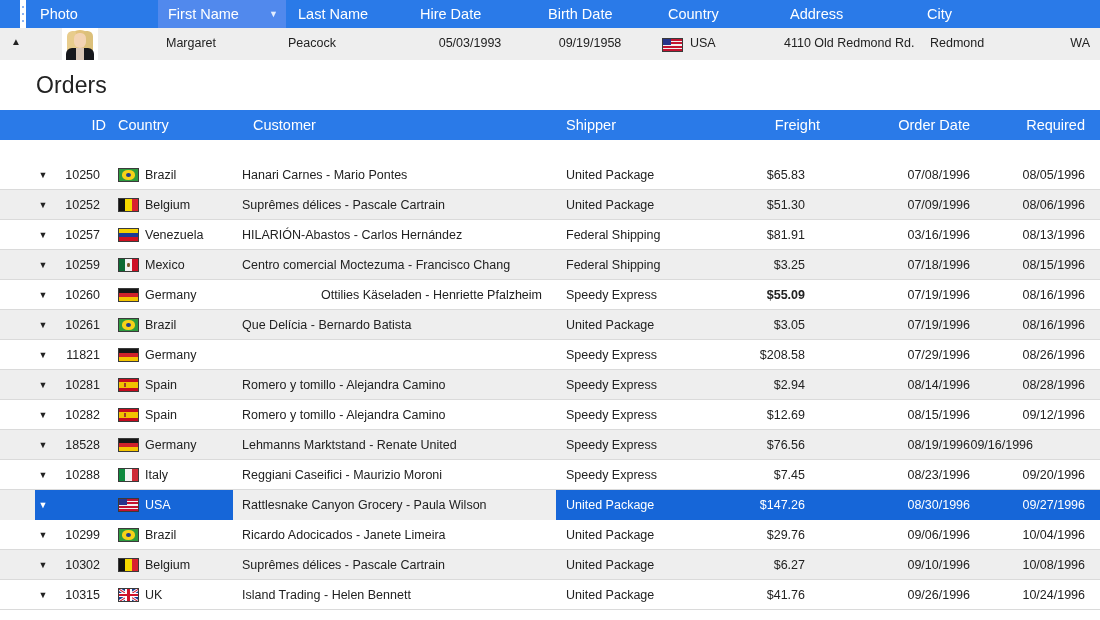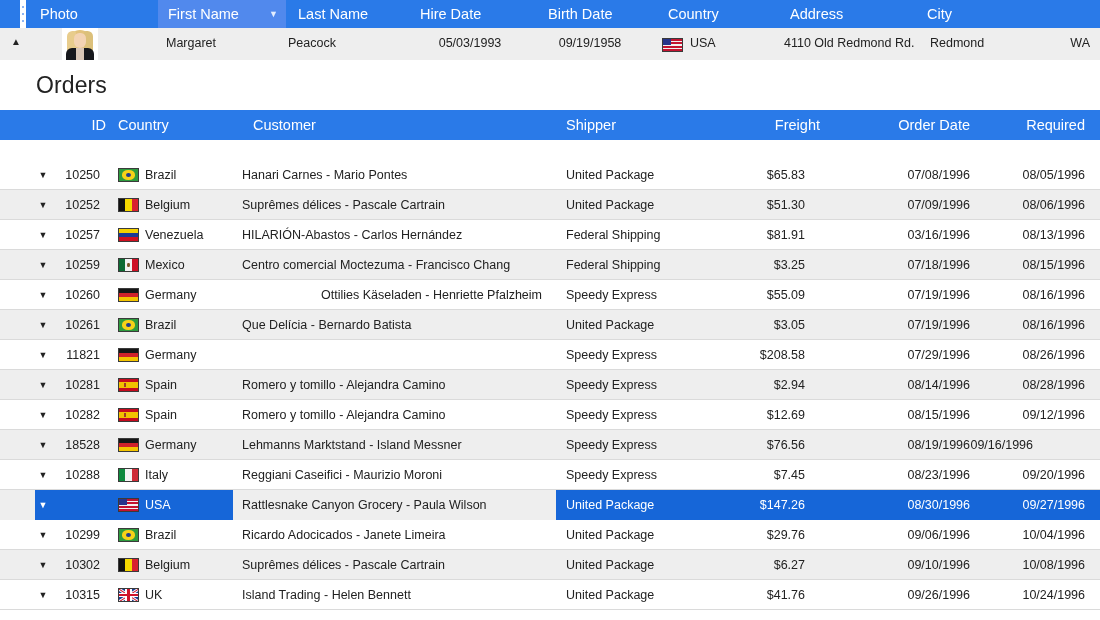--- a/index.html
+++ b/index.html
@@ -425,21 +425,21 @@
         <div class="flag">
           <span class="fl fl-germany" style="width:21px;height:14px;display:block;">
             <span></span>
             <span></span>
             <span></span>
           </span>
         </div>
         <div class="cell" style="left: 145px; width: 90px;">Germany</div>
         <div class="cell customer" style="left: 242px; width: 300px; text-align: right;">Ottilies Käseladen - Henriette Pfalzheim</div>
         <div class="cell" style="left: 566px; width: 150px;">Speedy Express</div>
-        <div class="cell right" style="left: 690px; width: 115px;">$55.09</div>
+        <div class="cell right" style="left: 690px; width: 115px; font-weight: bold;">$55.09</div>
         <div class="cell right" style="left: 820px; width: 150px;">07/19/1996</div>
         <div class="cell right" style="left: 960px; width: 125px;">08/16/1996</div>
       </div>
       <div class="row-sep" style="top: 309px;"></div>
       <div class="ord-row alt" style="top: 310px;">
         <div class="exp">▼</div>
         <div class="cell right" style="left: 50px; width: 50px;">10261</div>
         <div class="flag">
           <span class="fl fl-brazil" style="width:21px;height:14px;display:block;">
             <span class="d"></span>
@@ -513,21 +513,21 @@
         <div class="exp">▼</div>
         <div class="cell right" style="left: 50px; width: 50px;">18528</div>
         <div class="flag">
           <span class="fl fl-germany" style="width:21px;height:14px;display:block;">
             <span></span>
             <span></span>
             <span></span>
           </span>
         </div>
         <div class="cell" style="left: 145px; width: 90px;">Germany</div>
-        <div class="cell customer" style="left: 242px; width: 300px;">Lehmanns Marktstand - Island Messner</div>
+        <div class="cell customer" style="left: 242px; width: 300px;">Lehmanns Marktstand - Renate United</div>
         <div class="cell" style="left: 566px; width: 150px;">Speedy Express</div>
         <div class="cell right" style="left: 690px; width: 115px;">$76.56</div>
         <div class="cell right" style="left: 820px; width: 150px;">08/19/1996</div>
         <div class="cell right" style="left: 908px; width: 125px;">09/16/1996</div>
       </div>
       <div class="row-sep" style="top: 459px;"></div>
       <div class="ord-row" style="top: 460px;">
         <div class="exp">▼</div>
         <div class="cell right" style="left: 50px; width: 50px;">10288</div>
         <div class="flag">

